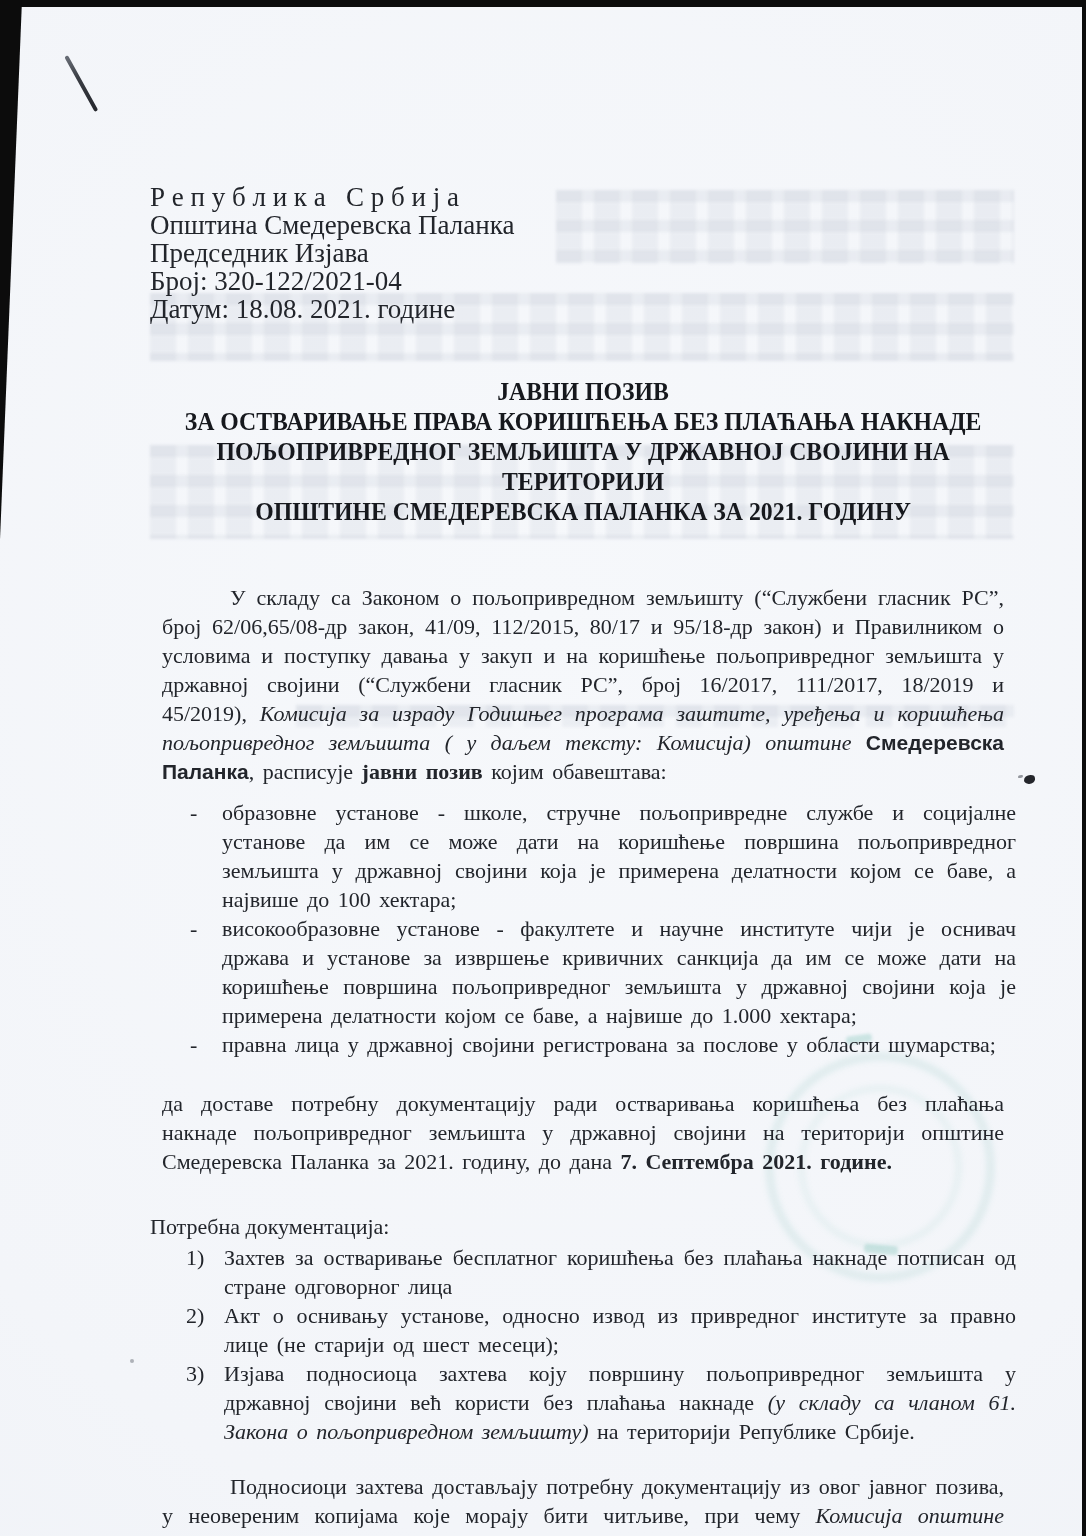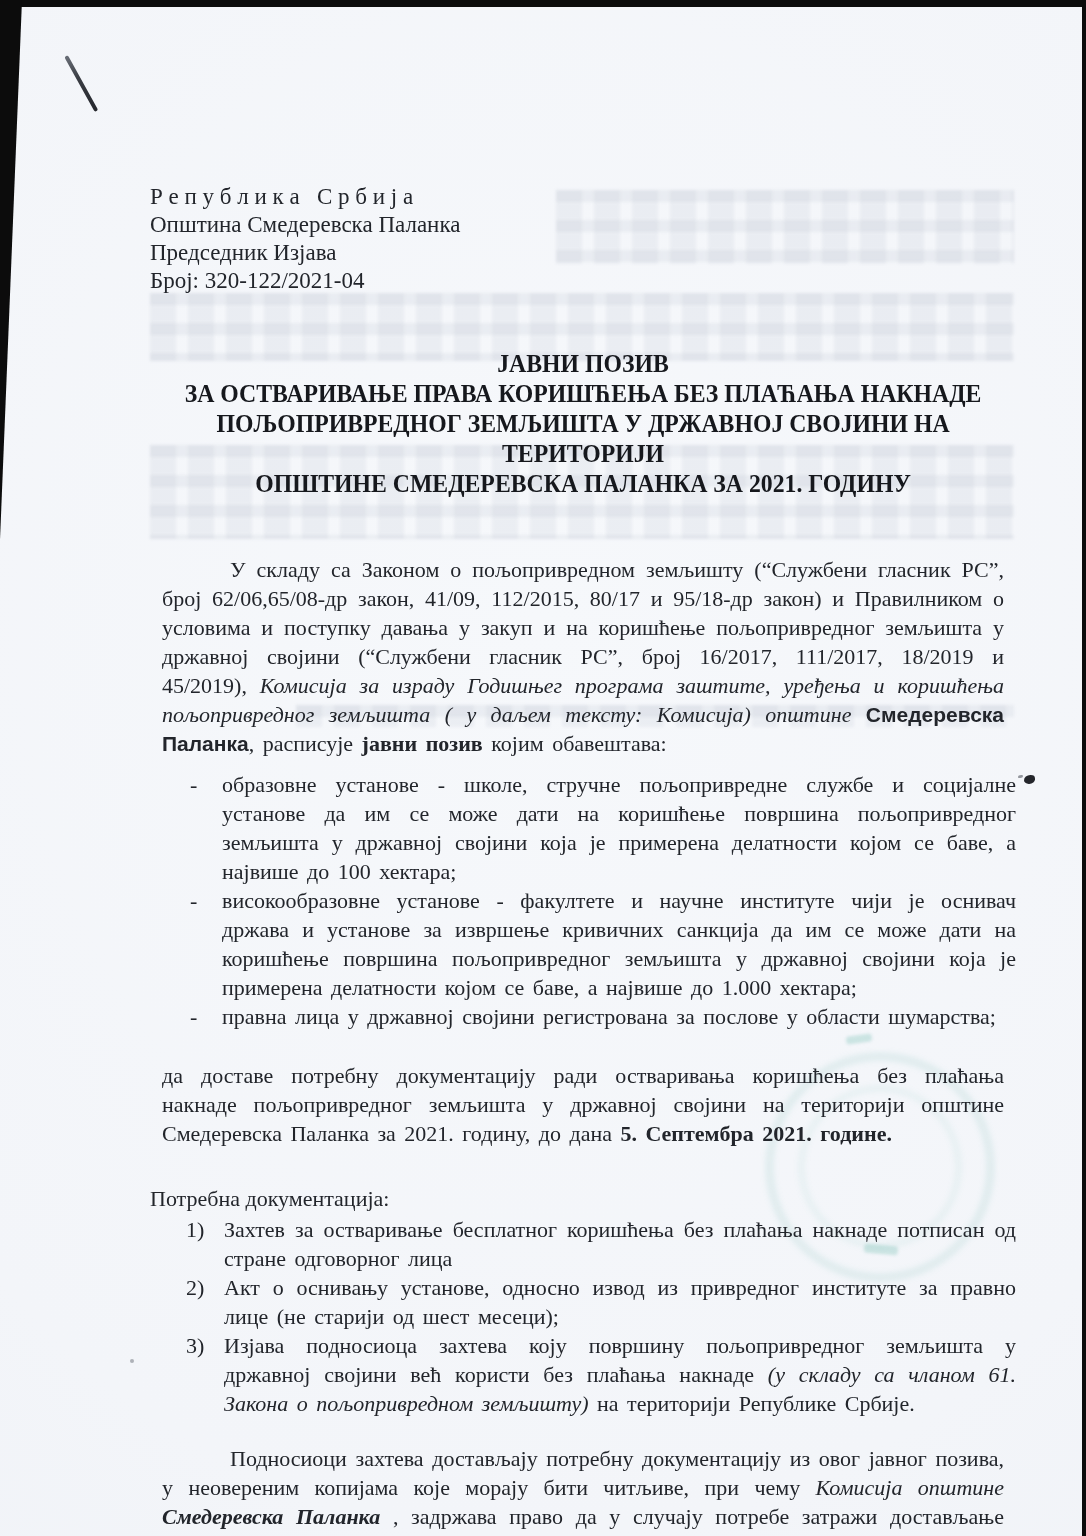--- a/index.html
+++ b/index.html
@@ -5,21 +5,21 @@
   html,body{margin:0;padding:0;background:#0c0c0c;}
   .screen{position:relative;width:1086px;height:1536px;background:#0c0c0c;overflow:hidden;}
   .paper{position:absolute;left:0;top:7px;right:4px;bottom:0;
          background:radial-gradient(120% 100% at 50% 40%, #f6f8fb 0%, #f3f5f9 60%, #eef1f6 100%);}
   .edge-top{position:absolute;left:0;top:0;width:100%;height:7px;background:#0c0c0c;}
   .edge-right{position:absolute;right:0;top:0;width:4px;height:100%;background:#0c0c0c;}
   .edge-wedge{position:absolute;left:0;top:0;width:22px;height:540px;background:#0c0c0c;
               clip-path:polygon(0 0,100% 0,0 100%);}
   .content{position:relative;z-index:3;padding:176px 66px 0 150px;color:#22252b;
            font-family:"Liberation Serif","DejaVu Serif",serif;font-size:22px;line-height:29px;}
-  .letterhead div{white-space:pre;line-height:28px;font-size:23px;}
+  .letterhead div{white-space:pre;line-height:28px;font-size:27px;}
   .title{margin-top:54px;text-align:center;font-weight:bold;color:#16181d;
          font-size:25px;line-height:30px;transform:scaleX(0.95);}
   .para{margin:12px;text-align:justify;word-spacing:3px;}
   .indent{text-indent:68px;}
   .p-intro{margin-top:56px;}
   .p-deadline{margin-top:30px;}
   .p-closing{margin-top:26px;}
   .bullets{margin-top:4px;padding-left:40px;}
   .numlist{margin-top:2px;padding-left:36px;}
   .li{display:flex;}
@@ -72,20 +72,21 @@
     <div class="ink-blob"></div>
     <div class="speck"></div>
 
     <div class="content">
 
       <div class="letterhead">
         <div>Р е п у б л и к а   С р б и ј а</div>
         <div>Општина Смедеревска Паланка</div>
         <div>Председник Изјава</div>
         <div>Број: 320-122/2021-04</div>
+        <div>Датум: 18.08. 2021. године</div>
       </div>
 
       <div class="title">
         <div>ЈАВНИ ПОЗИВ</div>
         <div>ЗА ОСТВАРИВАЊЕ ПРАВА КОРИШЋЕЊА БЕЗ ПЛАЋАЊА НАКНАДЕ</div>
         <div>ПОЉОПРИВРЕДНОГ ЗЕМЉИШТА У ДРЖАВНОЈ СВОЈИНИ НА ТЕРИТОРИЈИ</div>
         <div>ОПШТИНЕ СМЕДЕРЕВСКА ПАЛАНКА ЗА 2021. ГОДИНУ</div>
       </div>
 
       <p class="para indent p-intro"><span>У складу са Законом о пољопривредном земљишту (“Службени гласник РС”, број 62/06,65/08-др закон, 41/09, 112/2015, 80/17 и 95/18-др закон) и Правилником о условима и поступку давања у закуп и на коришћење пољопривредног земљишта у државној својини (“Службени гласник РС”, број 16/2017, 111/2017, 18/2019 и 45/2019), </span><span class="it">Комисија за израду Годишњег програма заштите, уређења и коришћења пољопривредног земљишта ( у даљем тексту: Комисија) општине </span><span class="bsans">Смедеревска Паланка</span><span>, расписује </span><span class="b">јавни позив</span><span> којим обавештава:</span></p>
@@ -98,21 +99,21 @@
         <div class="li">
           <span class="marker">-</span>
           <div class="li-text">високообразовне установе - факултете и научне институте чији је оснивач држава и установе за извршење кривичних санкција да им се може дати на коришћење површина пољопривредног земљишта у државној својини која је примерена делатности којом се баве, а највише до 1.000 хектара;</div>
         </div>
         <div class="li">
           <span class="marker">-</span>
           <div class="li-text">правна лица у државној својини регистрована за послове у области шумарства;</div>
         </div>
       </div>
 
-      <p class="para p-deadline"><span>да доставе потребну документацију ради остваривања коришћења без плаћања накнаде пољопривредног земљишта у државној својини на територији општине Смедеревска Паланка за 2021. годину, до дана </span><span class="b">5. Септембра 2021. године.</span></p>
+      <p class="para p-deadline"><span>да доставе потребну документацију ради остваривања коришћења без плаћања накнаде пољопривредног земљишта у државној својини на територији општине Смедеревска Паланка за 2021. годину, до дана </span><span class="b">7. Септембра 2021. године.</span></p>
 
       <div class="doc-heading">Потребна документација:</div>
 
       <div class="numlist">
         <div class="li">
           <span class="marker num">1)</span>
           <div class="li-text">Захтев за остваривање бесплатног коришћења без плаћања накнаде потписан од стране одговорног лица</div>
         </div>
         <div class="li">
           <span class="marker num">2)</span>

